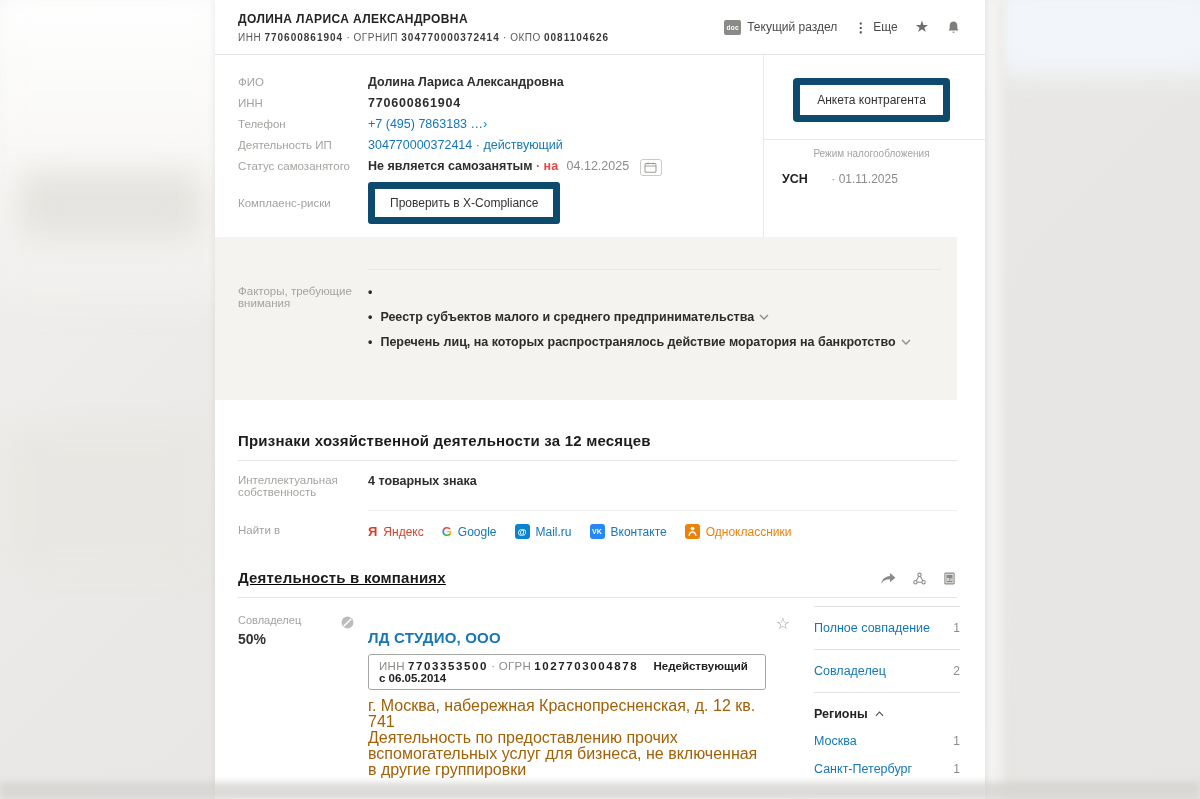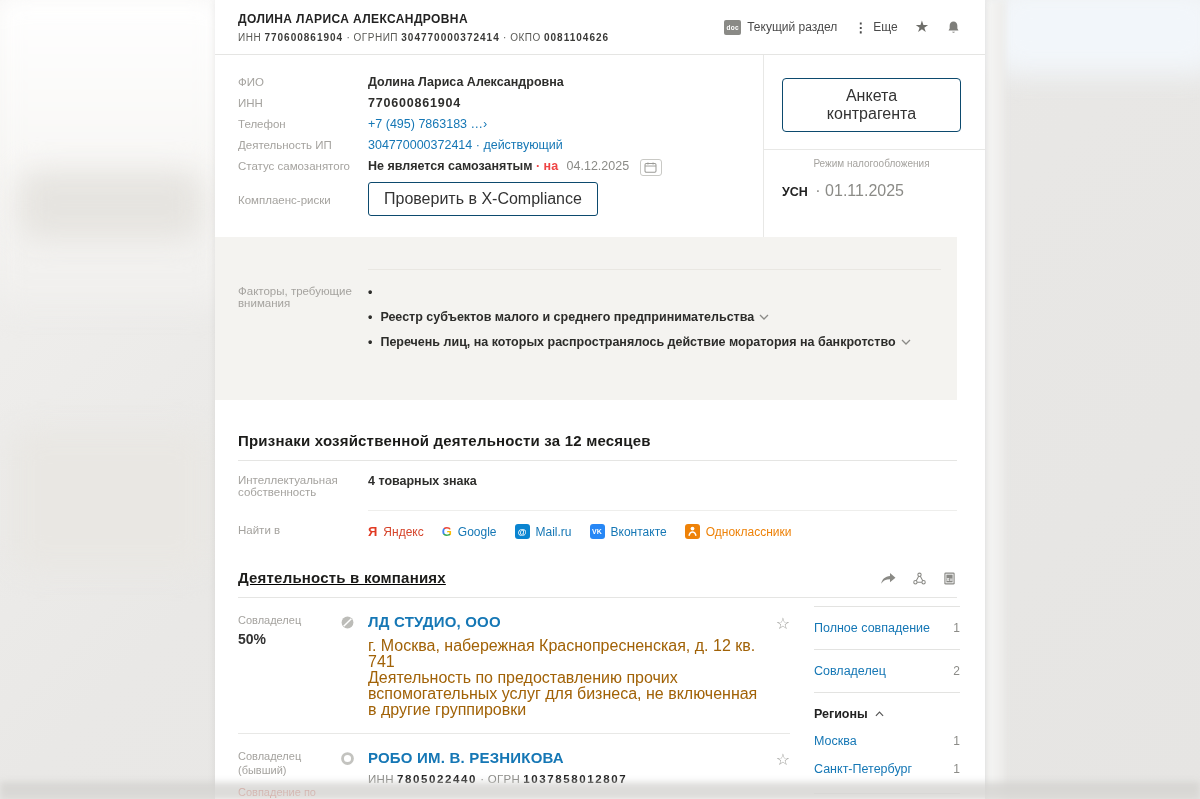--- a/index.html
+++ b/index.html
@@ -36,31 +36,31 @@
   .info-left { width:548px; flex-shrink:0; padding:20px 0 0 23px; }
   .info-row { display:flex; margin-bottom:6px; font-size:12.5px; line-height:15px; align-items:baseline; }
   .i-label { width:130px; flex-shrink:0; color:#a5a39f; font-size:11.5px; }
   .i-value { color:#2e2e2c; font-weight:bold; }
   .num { letter-spacing:.8px; }
   .lnk { color:#1577b5; font-weight:normal; cursor:pointer; text-decoration:none; }
   .se-dim { color:#ef4444; font-weight:bold; }
   .se-date { color:#8b8b87; font-weight:normal; margin-left:5px; }
   .cal-box { display:inline-flex; align-items:center; justify-content:center; width:22px; height:17px;
     border:1px solid #c9c9c5; border-radius:3px; margin-left:7px; vertical-align:-3px; cursor:pointer; }
-  .btn { display:inline-block; border:1px solid #0c4a6e; border-radius:3px; background:#fff; font-size:16px; color:#333;
+  .btn { display:inline-block; border:7px solid #0c4a6e; border-radius:3px; background:#fff; font-size:12px; color:#333;
     padding:7px 15px; cursor:pointer; font-family:inherit; }
   .row-compliance { margin-top:6px; }
 
   .info-right { flex:1; border-left:1px solid #e8e8e6; padding:14px 24px 0 18px; }
   .btn-anketa { display:block; margin:9px auto 0; border-radius:4px; padding:8px 17px; }
   .hr-right { border-top:1px solid #e8e8e6; margin:17px -24px 0 -18px; }
   .tax-label { margin-top:8px; font-size:10px; color:#a5a39f;text-align:center; }
   .tax-value { margin-top:13px; font-size:12.5px; }
   .tax-regime { font-weight:bold; color:#222; }
-  .tax-date { color:#8b8b87; margin-left:4px; font-size:16px; }
+  .tax-date { color:#8b8b87; margin-left:20px; font-size:12px; }
 
   
   .band { width:742px; height:163px; background:#f4f3f0; padding-top:17px; }
   .band-row { display:flex; padding-left:23px; font-size:12.5px; }
   .band-msg { color:#2c2c2a; font-weight:bold; line-height:16px; }
   .btn-check { margin-top:11px; display:inline-flex; align-items:center; gap:8px; background:transparent;
     border:1px solid #d9d7d2; border-radius:3px; padding:7px 15px; font-size:12px; color:#444; cursor:pointer; font-family:inherit; }
   .band-hr { border-top:1px solid #e9e7e2; margin:15px 16px 15px 153px; }
   .att-list { list-style:none; }
   .att-item { display:flex; align-items:baseline; gap:8px; margin-bottom:11px; font-size:12.5px; font-weight:bold; color:#2c2c2a; cursor:pointer; }
@@ -91,21 +91,21 @@
   .comp-icons .ic { cursor:pointer; display:inline-flex; }
   .comp-flex { display:flex; padding-left:23px; }
   .cards { width:552px; flex-shrink:0; }
   .card { display:flex; padding-top:15px; }
   .c-left { width:102px; flex-shrink:0; }
   .c-role { font-size:11px; color:#a5a39f; line-height:14px; }
   .c-share { font-size:14px; font-weight:bold; color:#333; margin-top:4px; }
   .c-warning { color:#cf3e2d; font-size:11px; line-height:14px; margin-top:8px; }
   .c-icon { width:28px; flex-shrink:0; padding-top:2px; }
   .c-body { flex:1; padding-right:6px; }
-  .c-title { font-size:15px; font-weight:bold; color:#1577b5; letter-spacing:.2px; cursor:pointer; }
+  .c-title { font-size:15px; font-weight:bold; color:#1577b5; letter-spacing:.2px; cursor:pointer;margin-top:16px; }
   .c-idbox { display:inline-block; border:1px solid #a6a6a2; border-radius:3px; padding:5px 10px; margin-top:8px; font-size:11.5px; background:#fff; }
   .c-idline { margin-top:7px; font-size:11.5px; }
   .idlab { color:#8b8b87; letter-spacing:.3px; }
   .idnum { font-weight:bold; color:#222; letter-spacing:1.6px; }
   .idstatus { font-weight:bold; color:#222; margin-left:12px; }
   .c-addr, .c-activity { font-size:16px; color:#a16207; line-height:16px; max-width:392px; }
   .c-addr { margin-top:8px; }
   .c-star { width:18px; flex-shrink:0; color:#9b9b97; font-size:16px; padding-top:1px; cursor:pointer; text-align:right; }
   .cards-hr { border-top:1px solid #e8e8e6; margin-top:15px; }
 
@@ -317,20 +317,27 @@
               <div class="c-share">50%</div>
             </div>
             <div class="c-icon">
               <svg width="15" height="15" viewBox="0 0 16 16">
                   <circle cx="8" cy="8" r="6.3" fill="#bcbcb8"></circle>
                   <line x1="3.9" y1="12.1" x2="12.1" y2="3.9" stroke="#fff" stroke-width="1.6"></line>
                 </svg>
             </div>
             <div class="c-body">
               <div class="c-title">ЛД СТУДИО, ООО</div>
+              <div class="c-idbox">
+                <span class="idlab">ИНН</span>
+                <span class="idnum">7703353500</span>
+                <span class="idlab">· ОГРН</span>
+                <span class="idnum">1027703004878</span>
+                <span class="idstatus">Недействующий с 06.05.2014</span>
+              </div>
               <div class="c-addr">г. Москва, набережная Краснопресненская, д. 12 кв. 741</div>
               <div class="c-activity">Деятельность по предоставлению прочих вспомогательных услуг для бизнеса, не включенная в другие группировки</div>
             </div>
             <span class="c-star">☆</span>
           </div>
 
           <div class="cards-hr"></div>
 
           <div class="card">
             <div class="c-left">

